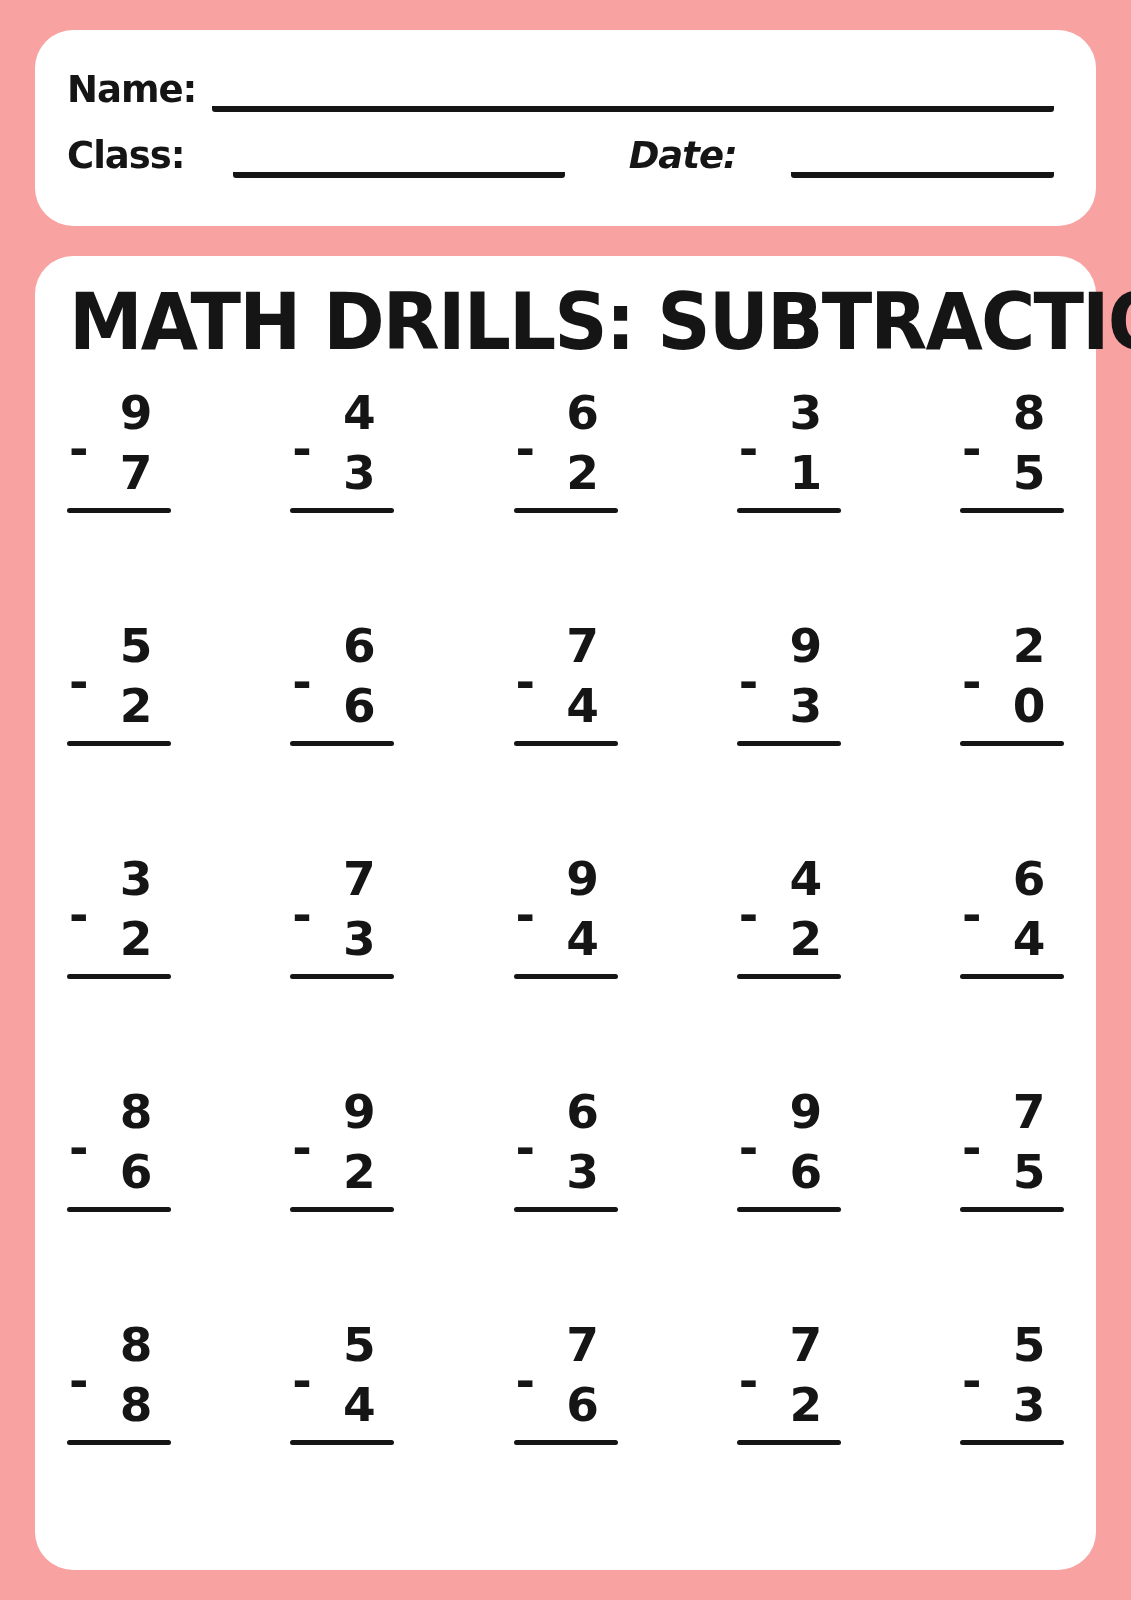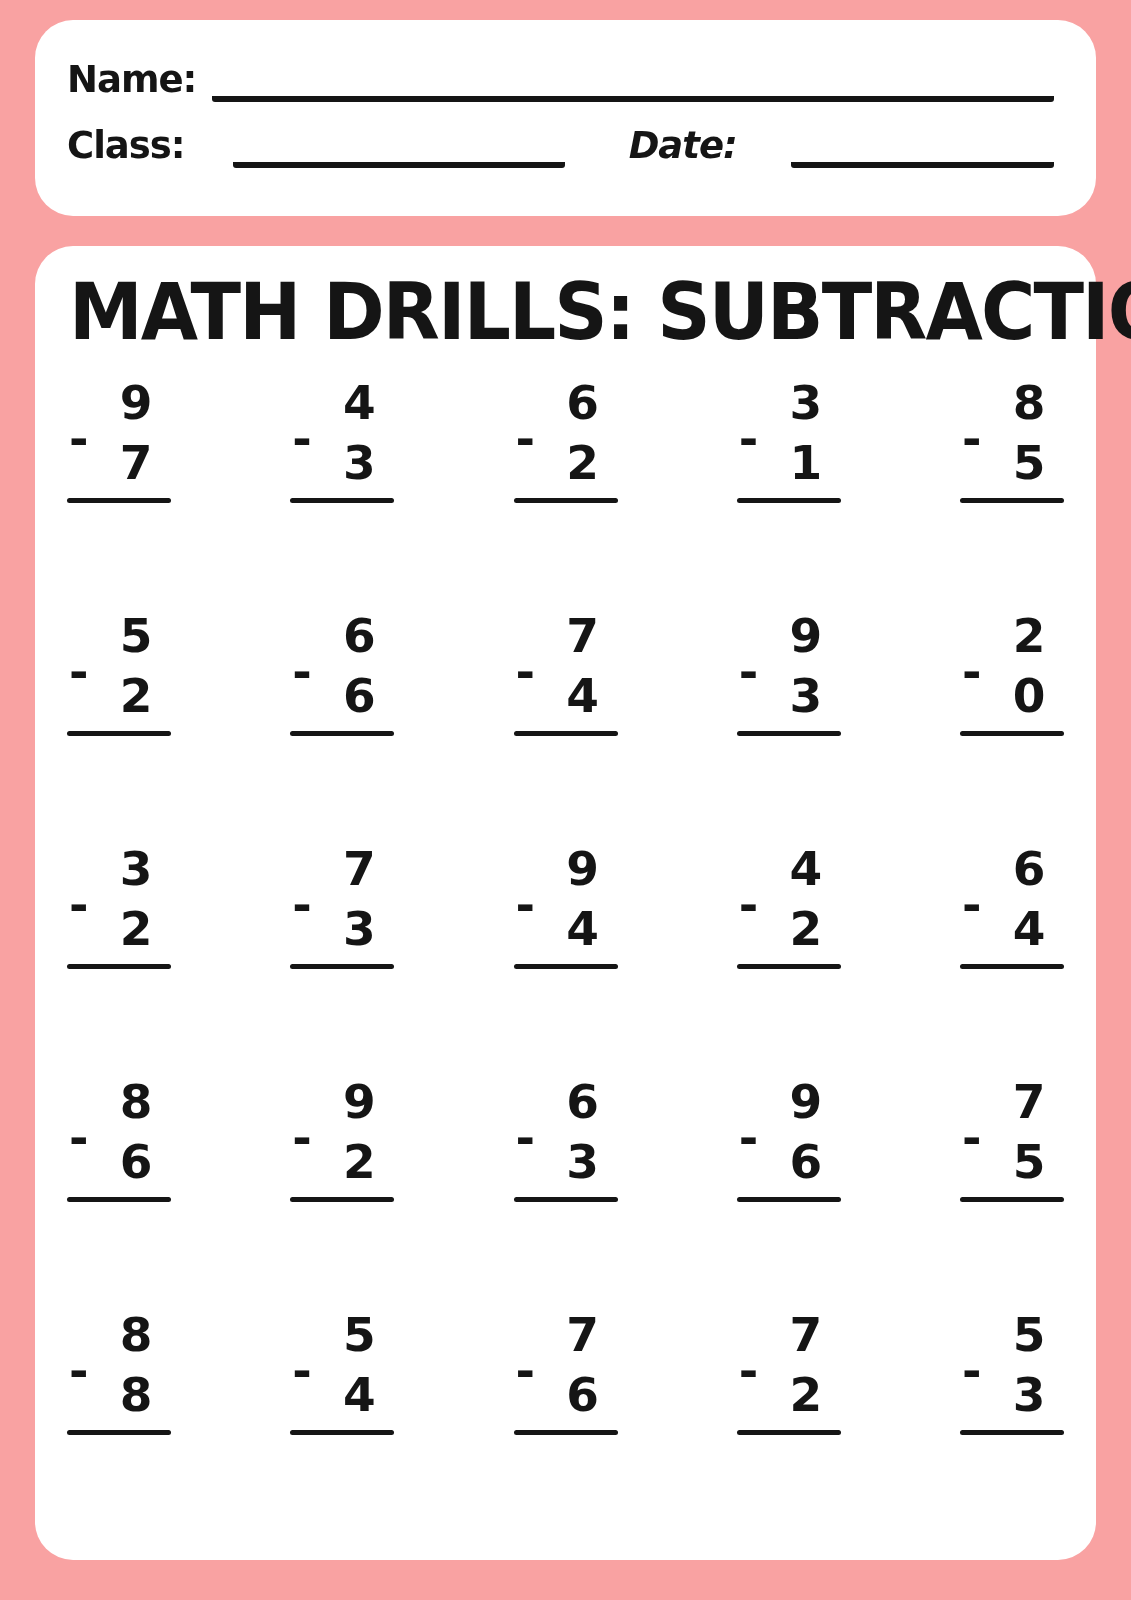--- a/index.html
+++ b/index.html
@@ -15,21 +15,21 @@
     color:var(--ink);
     overflow:hidden;
   }
   .card{
     background:var(--card);
     border-radius:38px;
     margin:0 35px;
   }
   
   .header-card{
-    margin-top:20px;
+    margin-top:30px;
     height:196px;
     padding:38px 42px 0 32px;
   }
   .field-row{
     display:flex;
     align-items:flex-end;
   }
   .field-row + .field-row{margin-top:22px;gap:32px;}
   .field-label{
     font-size:37px;

